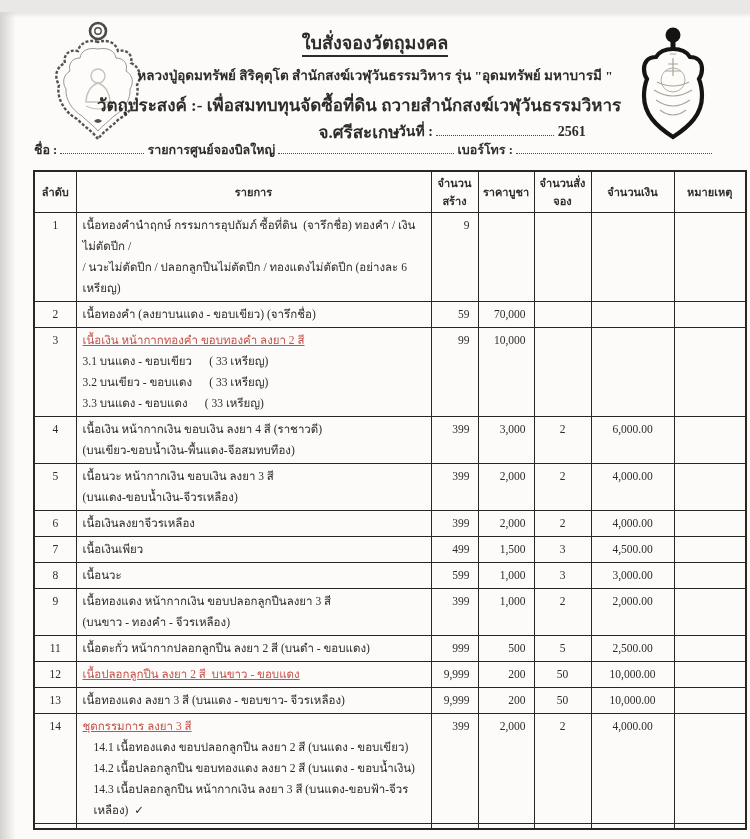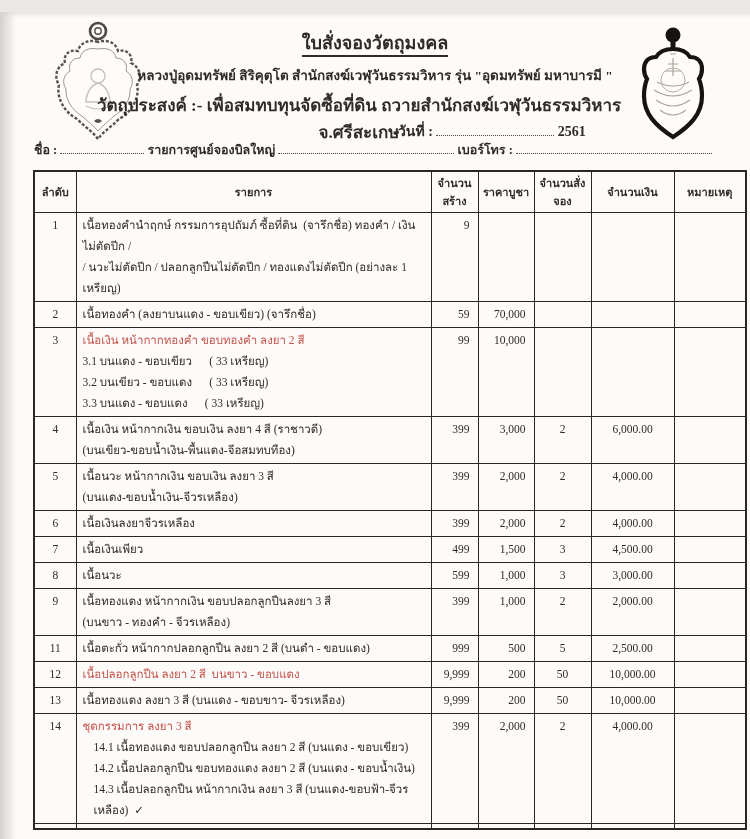--- a/index.html
+++ b/index.html
@@ -52,21 +52,21 @@
     border:2px solid var(--line);
     font-size:11.5px;
   }
   table.order th, table.order td{ border:1.4px solid var(--line); }
   table.order th{ font-size:11px; font-weight:bold; height:31px; padding:2px; text-align:center; }
   table.order td{ vertical-align:top; padding:2px 4px; }
   .c-no{ text-align:center; }
   .c-item{ padding-left:6px !important; }
   .line{ line-height:21px; white-space:pre-wrap; }
   .sub{ padding-left:11px; }
-  .red{ color:var(--red); }
+  .red{ color:var(--red);text-decoration:underline; }
   .num{ text-align:right; padding-right:8px !important; }
   .ctr{ text-align:center; }
 </style>
 </head>
 <body>
 
 <div class="page">
   <div class="scan-edge-left"></div>
   <div class="scan-edge-top"></div>
 
@@ -133,21 +133,21 @@
         <th>หมายเหตุ</th>
       </tr>
     </thead>
     <tbody>
         <tr>
           <td class="c-no">
             <div class="line">1</div>
           </td>
           <td class="c-item">
             <div class="line">เนื้อทองคำนำฤกษ์ กรรมการอุปถัมภ์ ซื้อที่ดิน  (จารึกชื่อ) ทองคำ / เงินไม่ตัดปีก /</div>
-            <div class="line">/ นวะไม่ตัดปีก / ปลอกลูกปืนไม่ตัดปีก / ทองแดงไม่ตัดปีก (อย่างละ 1 เหรียญ)</div>
+            <div class="line">/ นวะไม่ตัดปีก / ปลอกลูกปืนไม่ตัดปีก / ทองแดงไม่ตัดปีก (อย่างละ 6 เหรียญ)</div>
           </td>
           <td class="num">
             <div class="line">9</div>
           </td>
           <td class="num">
             <div class="line"></div>
           </td>
           <td class="ctr">
             <div class="line"></div>
           </td>

